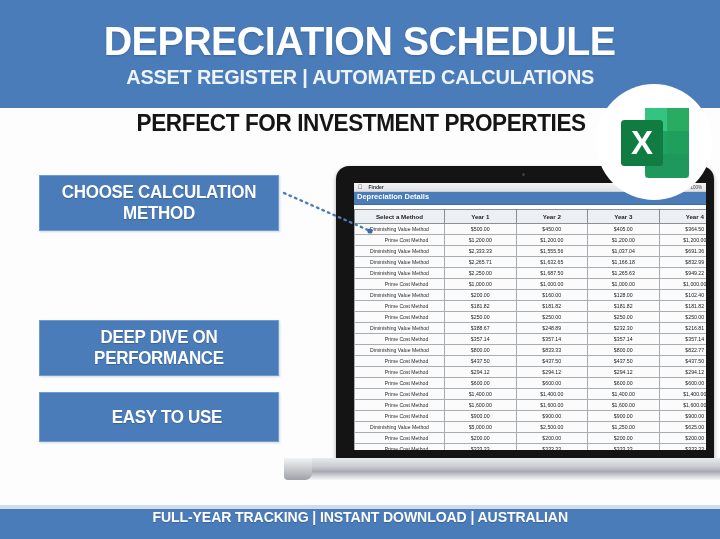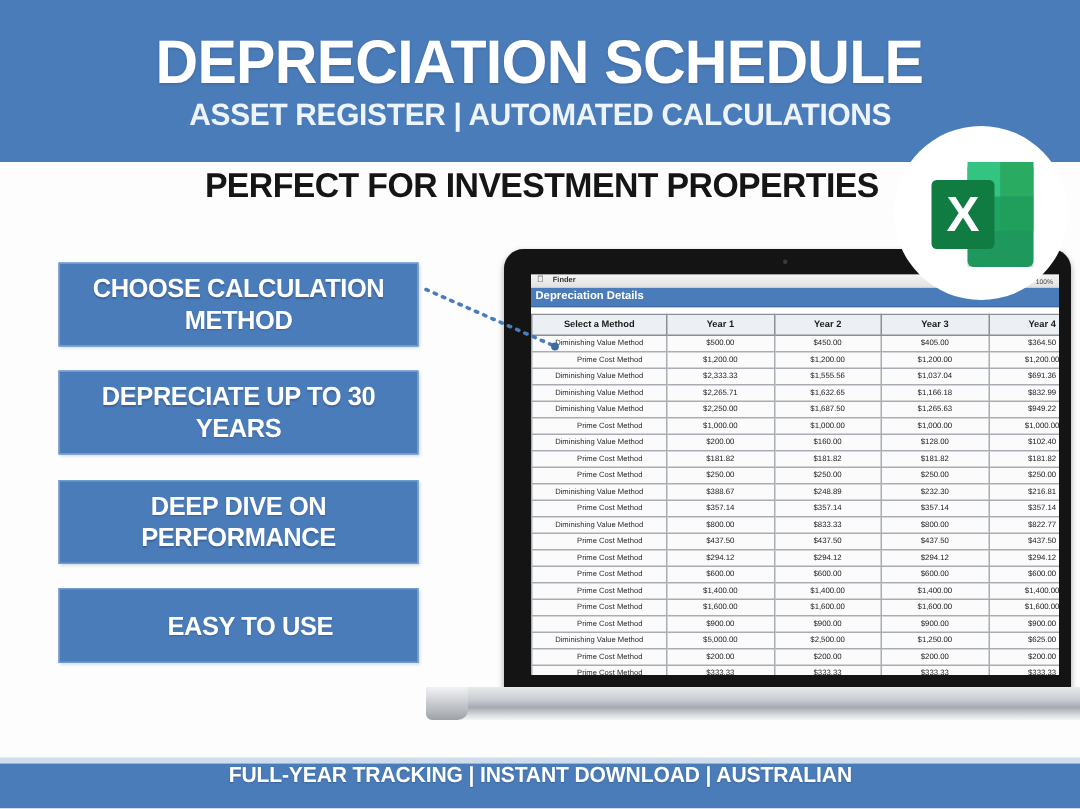--- a/index.html
+++ b/index.html
@@ -212,23 +212,20 @@
       <rect x="48" y="2" width="22" height="23" fill="#2aab62"></rect>
       <rect x="48" y="25" width="22" height="23" fill="#1f9e5c"></rect>
       <rect x="26" y="48" width="44" height="24" fill="#1d7145" opacity=".22"></rect>
       <rect x="2" y="14" width="42" height="46" rx="3.5" fill="#107c41"></rect>
       <text x="23" y="48" font-family="'Liberation Sans',sans-serif" font-size="33" font-weight="bold" fill="#ffffff" text-anchor="middle">X</text>
     </svg>
   </div>
 
   <div class="feature" id="feat-0">
     <span>CHOOSE CALCULATION METHOD</span>
-  </div>
-  <div class="feature" id="feat-1">
-    <span>DEPRECIATE UP TO 30 YEARS</span>
   </div>
   <div class="feature" id="feat-2">
     <span>DEEP DIVE ON PERFORMANCE</span>
   </div>
   <div class="feature" id="feat-3">
     <span>EASY TO USE</span>
   </div>
 
   <div class="connector">
     <svg viewBox="0 0 96 50" width="96" height="50" xmlns="http://www.w3.org/2000/svg">

